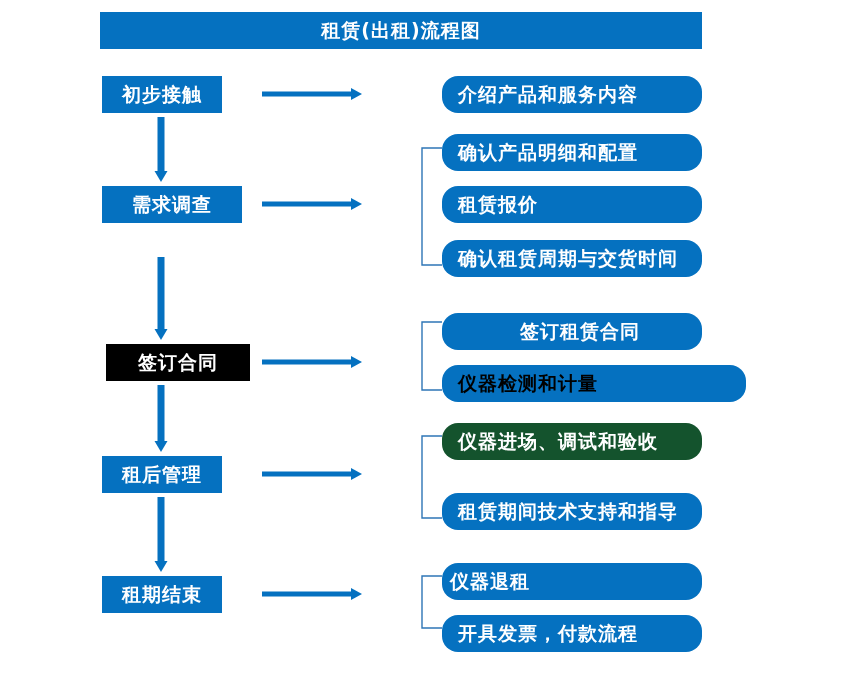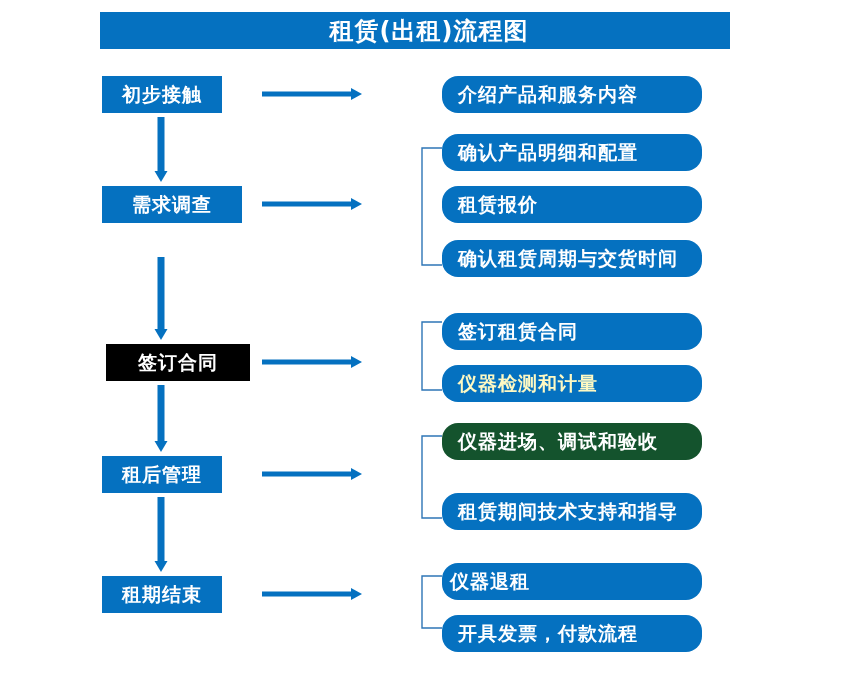--- a/index.html
+++ b/index.html
@@ -49,24 +49,23 @@
     position: absolute;
     left: 100px;
     top: 12px;
     width: 602px;
     height: 37px;
     background: #0571C0;
     color: #ffffff;
     display: flex;
     align-items: center;
     justify-content: center;
-    font-size: 24px;
+    font-size: 19px;
     font-weight: bold;
     letter-spacing: 1px;
-    padding-left: 28px;
   }
 
   
   #arrow-layer {
     position: absolute;
     left: 0; top: 0;
     width: 844px;
     height: 688px;
     pointer-events: none;
   }
@@ -156,24 +155,24 @@
       </div>
       <div class="box detail" style="left: 442px; top: 134px; width: 260px; height: 37px; background: rgb(5, 113, 192); color: rgb(255, 255, 255);">
         <span>确认产品明细和配置</span>
       </div>
       <div class="box detail" style="left: 442px; top: 186px; width: 260px; height: 37px; background: rgb(5, 113, 192); color: rgb(255, 255, 255);">
         <span>租赁报价</span>
       </div>
       <div class="box detail" style="left: 442px; top: 240px; width: 260px; height: 37px; background: rgb(5, 113, 192); color: rgb(255, 255, 255);">
         <span>确认租赁周期与交货时间</span>
       </div>
-      <div class="box detail" style="left: 442px; top: 313px; width: 260px; height: 37px; background: rgb(5, 113, 192); color: rgb(255, 255, 255);">
+      <div class="box detail" style="left: 442px; top: 313px; width: 260px; height: 37px; background: rgb(5, 113, 192); color: rgb(255, 255, 255); justify-content: center;">
         <span>签订租赁合同</span>
       </div>
-      <div class="box detail" style="left: 442px; top: 365px; width: 260px; height: 37px; background: rgb(5, 113, 192); color: #fef9c3;">
+      <div class="box detail" style="left: 442px; top: 365px; width: 304px; height: 37px; background: rgb(5, 113, 192); color: #000000;">
         <span>仪器检测和计量</span>
       </div>
       <div class="box detail" style="left: 442px; top: 423px; width: 260px; height: 37px; background: #14532d; color: rgb(255, 255, 255);">
         <span>仪器进场、调试和验收</span>
       </div>
       <div class="box detail" style="left: 442px; top: 493px; width: 260px; height: 37px; background: rgb(5, 113, 192); color: rgb(255, 255, 255); text-align: right;">
         <span>租赁期间技术支持和指导</span>
       </div>
       <div class="box detail" style="left: 442px; top: 563px; width: 260px; height: 37px; background: rgb(5, 113, 192); color: rgb(255, 255, 255); padding-left: 8px;">
         <span>仪器退租</span>

